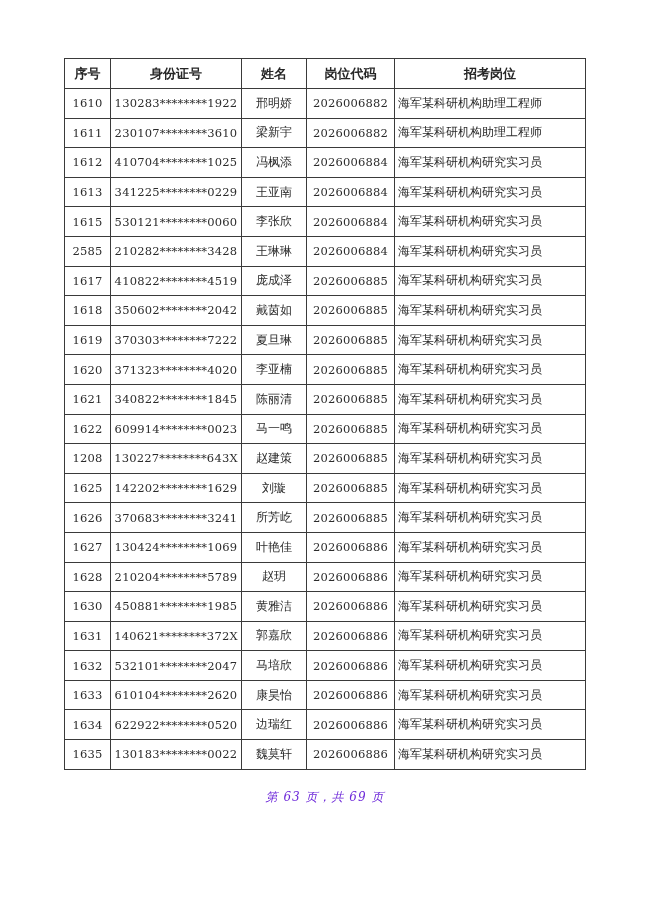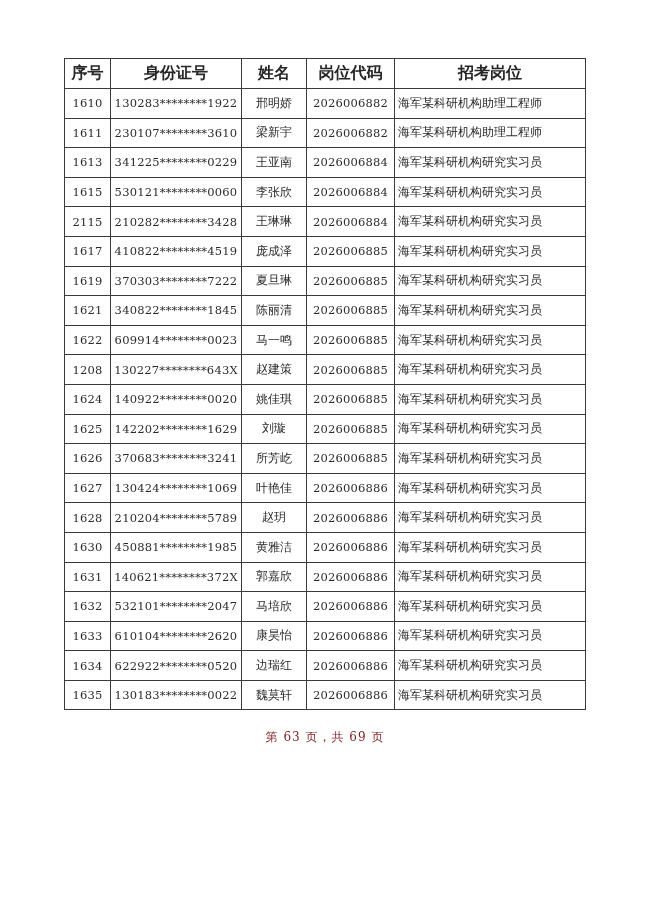--- a/index.html
+++ b/index.html
@@ -32,43 +32,44 @@
     padding: 0;
     text-align: center;
     font-size: 12px;
     font-weight: normal;
     overflow: hidden;
     white-space: nowrap;
   }
   table.roster thead th {
     font-weight: bold;
     height: 29px;
-    font-size: 16px;
+    font-size: 13px;
   }
   table.roster tbody td {
     height: 28.6px;
     color: #2b2b2b;
   }
   table.roster tbody td:nth-child(2),
   table.roster tbody td:nth-child(4),
   table.roster tbody td:first-child {
     font-size: 11.5px;
     letter-spacing: 0.2px;
   }
   table.roster tbody td:last-child {
     text-align: left;
     padding-left: 3px;
     font-family: Liberation Mono, monospace;
   }
   .footer {
     margin-top: 19px;
     text-align: center;
     font-size: 12px;
-    color: #7f1d1d;
+    color: #6d28d9;
     letter-spacing: 1px;
+    font-style: italic;
   }
 </style>
 </head>
 <body>
 
 <div class="page">
 
   <table class="roster">
     <colgroup>
       <col style="width:46px">
@@ -95,55 +96,76 @@
           <td>海军某科研机构助理工程师</td>
         </tr>
         <tr>
           <td>1611</td>
           <td>230107********3610</td>
           <td>梁新宇</td>
           <td>2026006882</td>
           <td>海军某科研机构助理工程师</td>
         </tr>
         <tr>
+          <td>1612</td>
+          <td>410704********1025</td>
+          <td>冯枫添</td>
+          <td>2026006884</td>
+          <td>海军某科研机构研究实习员</td>
+        </tr>
+        <tr>
           <td>1613</td>
           <td>341225********0229</td>
           <td>王亚南</td>
           <td>2026006884</td>
           <td>海军某科研机构研究实习员</td>
         </tr>
         <tr>
           <td>1615</td>
           <td>530121********0060</td>
           <td>李张欣</td>
           <td>2026006884</td>
           <td>海军某科研机构研究实习员</td>
         </tr>
         <tr>
-          <td>2115</td>
+          <td>2585</td>
           <td>210282********3428</td>
           <td>王琳琳</td>
           <td>2026006884</td>
           <td>海军某科研机构研究实习员</td>
         </tr>
         <tr>
           <td>1617</td>
           <td>410822********4519</td>
           <td>庞成泽</td>
           <td>2026006885</td>
           <td>海军某科研机构研究实习员</td>
         </tr>
         <tr>
+          <td>1618</td>
+          <td>350602********2042</td>
+          <td>戴茵如</td>
+          <td>2026006885</td>
+          <td>海军某科研机构研究实习员</td>
+        </tr>
+        <tr>
           <td>1619</td>
           <td>370303********7222</td>
           <td>夏旦琳</td>
           <td>2026006885</td>
           <td>海军某科研机构研究实习员</td>
         </tr>
         <tr>
+          <td>1620</td>
+          <td>371323********4020</td>
+          <td>李亚楠</td>
+          <td>2026006885</td>
+          <td>海军某科研机构研究实习员</td>
+        </tr>
+        <tr>
           <td>1621</td>
           <td>340822********1845</td>
           <td>陈丽清</td>
           <td>2026006885</td>
           <td>海军某科研机构研究实习员</td>
         </tr>
         <tr>
           <td>1622</td>
           <td>609914********0023</td>
           <td>马一鸣</td>
@@ -151,27 +173,20 @@
           <td>海军某科研机构研究实习员</td>
         </tr>
         <tr>
           <td>1208</td>
           <td>130227********643X</td>
           <td>赵建策</td>
           <td>2026006885</td>
           <td>海军某科研机构研究实习员</td>
         </tr>
         <tr>
-          <td>1624</td>
-          <td>140922********0020</td>
-          <td>姚佳琪</td>
-          <td>2026006885</td>
-          <td>海军某科研机构研究实习员</td>
-        </tr>
-        <tr>
           <td>1625</td>
           <td>142202********1629</td>
           <td>刘璇</td>
           <td>2026006885</td>
           <td>海军某科研机构研究实习员</td>
         </tr>
         <tr>
           <td>1626</td>
           <td>370683********3241</td>
           <td>所芳屹</td>

